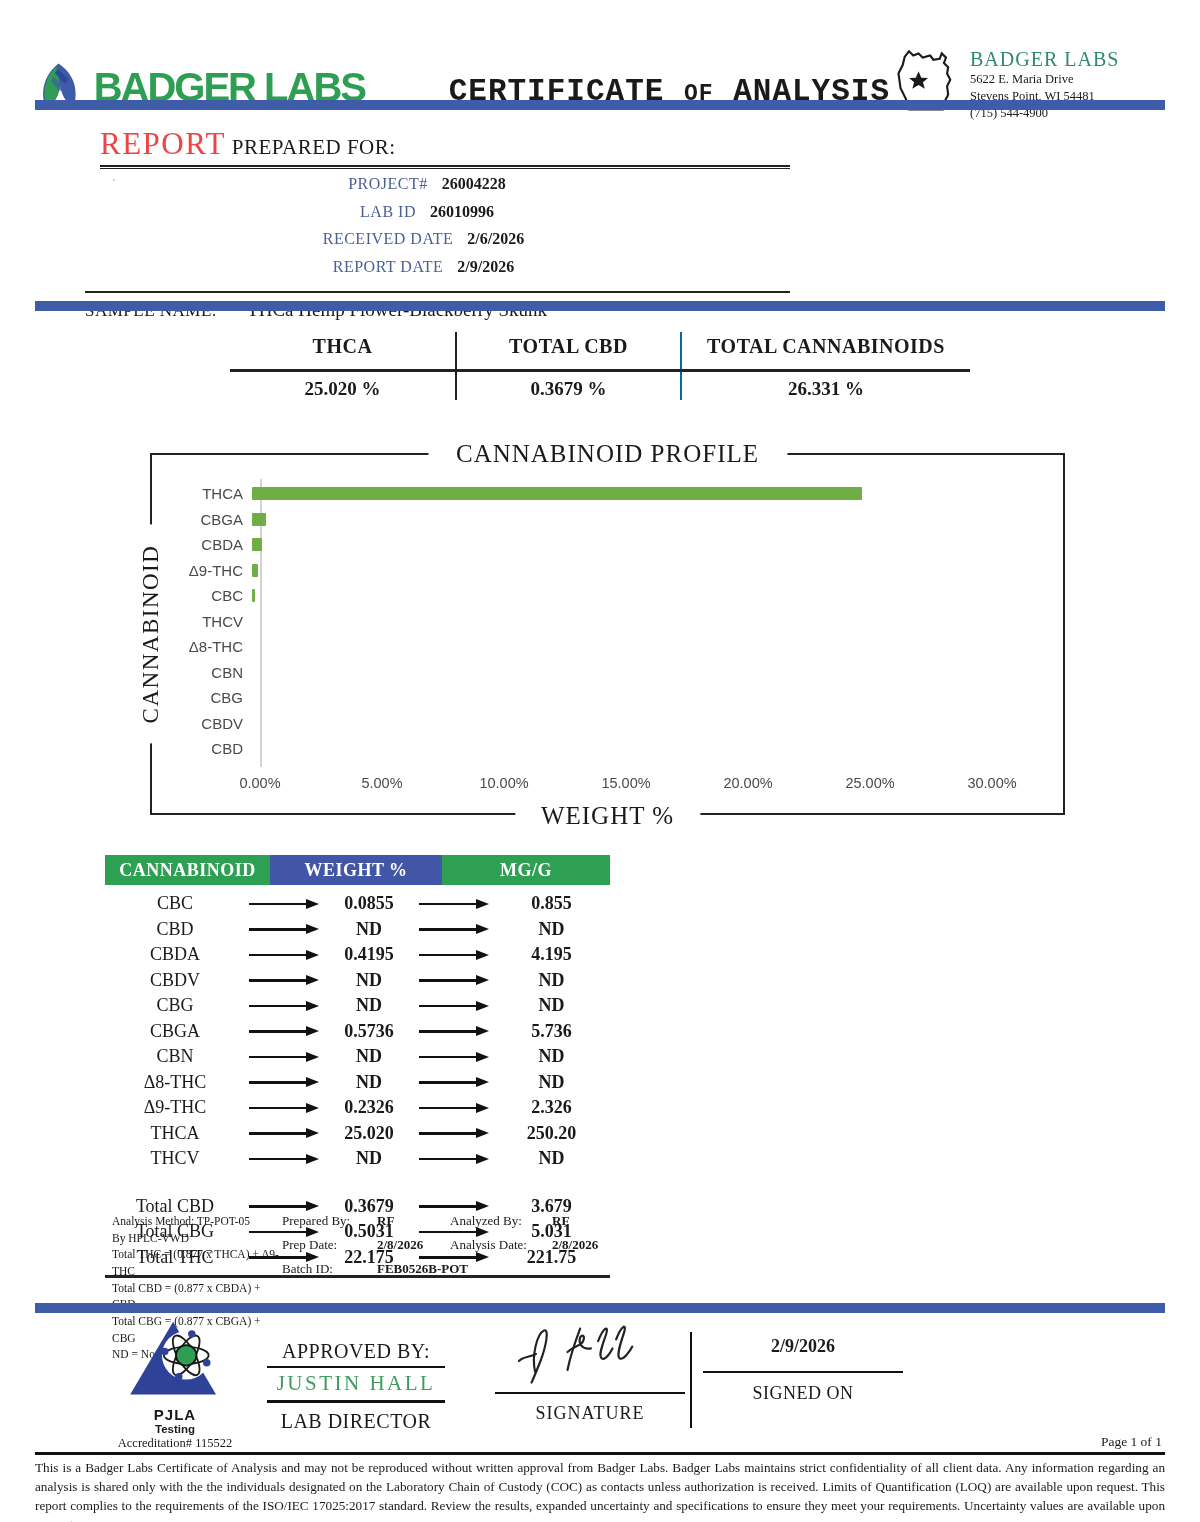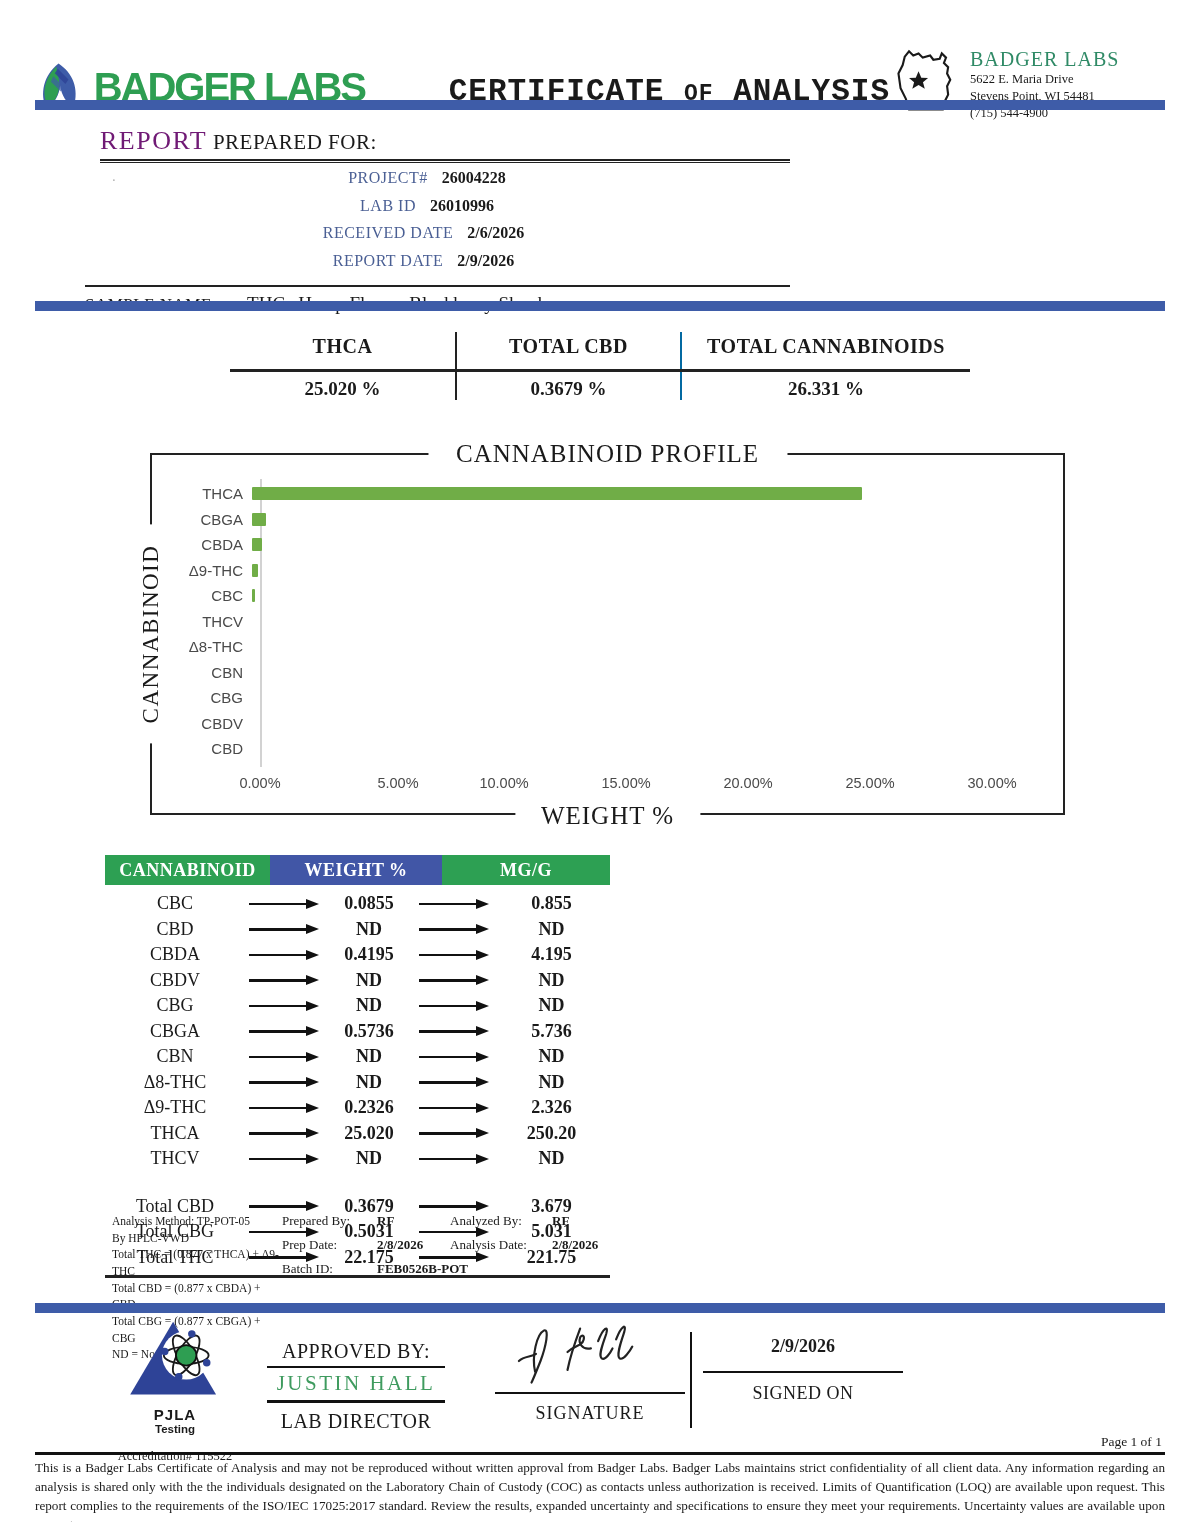--- a/index.html
+++ b/index.html
@@ -16,21 +16,21 @@
   .title-center .of { font-size:23px; text-transform:uppercase; }
   .header-right { width:275px; display:flex; gap:6px; padding-top:8px; }
   .lab-name { font-size:20px; color:#2F8A66; letter-spacing:1px; white-space:nowrap; }
   .addr-line { font-size:12.5px; line-height:1.35; }
   
   .rule-blue { position:absolute; left:35px; right:35px; height:10px; background:#3E5CA8; }
   .r1 { top:100px; } .r2 { top:301px; } .r3 { top:1303px; }
   
   .report { position:absolute; top:126px; left:100px; width:690px; }
   .report-title { font-size:21px; letter-spacing:0.5px; }
-  .report-title .rt1 { color:#701a75; font-size:26px; letter-spacing:1.5px; }
+  .report-title .rt1 { color:#ef4444; font-size:31px; letter-spacing:1.5px; }
   .dbl-line { border-top:2px solid #222; border-bottom:1px solid #222; height:4px; margin-top:3px; }
   .client-mark { position:absolute; left:12px; top:42px; color:#b5b5b5; font-size:15px; }
   .fields { margin-top:6px; }
   .field-row { display:flex; justify-content:center; align-items:baseline; height:27.5px; font-size:16px; }
   .field-label { color:#4A5F94; letter-spacing:0.5px; }
   .field-value { width:100px; font-weight:bold; margin-left:14px; white-space:nowrap; }
   .sample-line { border-top:2px solid #222; margin:6px 0 0 -15px; padding-top:6px; display:flex; align-items:baseline; }
   .sample-label { font-size:17px; letter-spacing:0.5px; }
   .sample-value { font-weight:normal; font-size:19px; margin-left:30px; }
   
@@ -73,21 +73,21 @@
   .m-right { width:230px; font-size:13px; }
   .m-row { display:grid; grid-template-columns:72px auto; column-gap:23px; margin-bottom:8px;font-family:Liberation Serif, serif; }
   .m-row-r { display:grid; grid-template-columns:92px auto; column-gap:10px; margin-bottom:8px; }
   .m-lab { white-space:nowrap; }
   .m-val { font-weight:bold; white-space:nowrap; }
   
   .footer { position:absolute; top:1316px; left:35px; right:35px; height:132px; }
   .pjla { position:absolute; left:70px; top:2px; width:140px; text-align:center; }
   .pjla-org { font-family:"Liberation Sans",sans-serif; font-weight:bold; font-size:15px; letter-spacing:1px; }
   .pjla-sub { font-family:"Liberation Sans",sans-serif; font-weight:bold; font-size:11.5px; }
-  .pjla-acc { font-size:12.5px; margin-top:14px; }
+  .pjla-acc { font-size:12.5px; margin-top:1px; }
   .approved { position:absolute; left:232px; top:24px; width:178px; text-align:center; }
   .approved-label { font-size:20px; letter-spacing:0.5px; border-bottom:2px solid #111; padding-bottom:3px; }
   .approver { color:#3F9B5F; font-size:21px; letter-spacing:2.5px; border-bottom:3px solid #111; padding:3px 0 4px 0; }
   .approver-title { font-size:20px; letter-spacing:0.5px; padding-top:7px; }
   .sig { position:absolute; left:460px; top:0px; width:190px; text-align:center; }
   .sigline { border-top:2px solid #111; margin-top:0px; }
   .sig-label { font-size:18px; letter-spacing:1px; padding-top:9px; }
   .vdiv { position:absolute; left:655px; top:16px; height:96px; border-left:2.5px solid #111; }
   .signedon { position:absolute; left:668px; top:20px; width:200px; text-align:center; }
   .signed-date { font-weight:bold; font-size:18px; }
@@ -227,21 +227,21 @@
           <div class="clab">CBDV</div>
           <div class="cbar" style="width: 0px; background: rgb(112, 173, 71);"></div>
         </div>
         <div class="crow">
           <div class="clab">CBD</div>
           <div class="cbar" style="width: 0px; background: rgb(112, 173, 71);"></div>
         </div>
       </div>
     <div class="xticks">
         <span class="xtick" style="left: 108px;">0.00%</span>
-        <span class="xtick" style="left: 230px; margin-left: 16px;">5.00%</span>
+        <span class="xtick" style="left: 230px;">5.00%</span>
         <span class="xtick" style="left: 352px;">10.00%</span>
         <span class="xtick" style="left: 474px;">15.00%</span>
         <span class="xtick" style="left: 596px;">20.00%</span>
         <span class="xtick" style="left: 718px;">25.00%</span>
         <span class="xtick" style="left: 840px;">30.00%</span>
       </div>
     <div class="chart-xlabel">WEIGHT %</div>
   </div>
 
   <div class="rtable">

